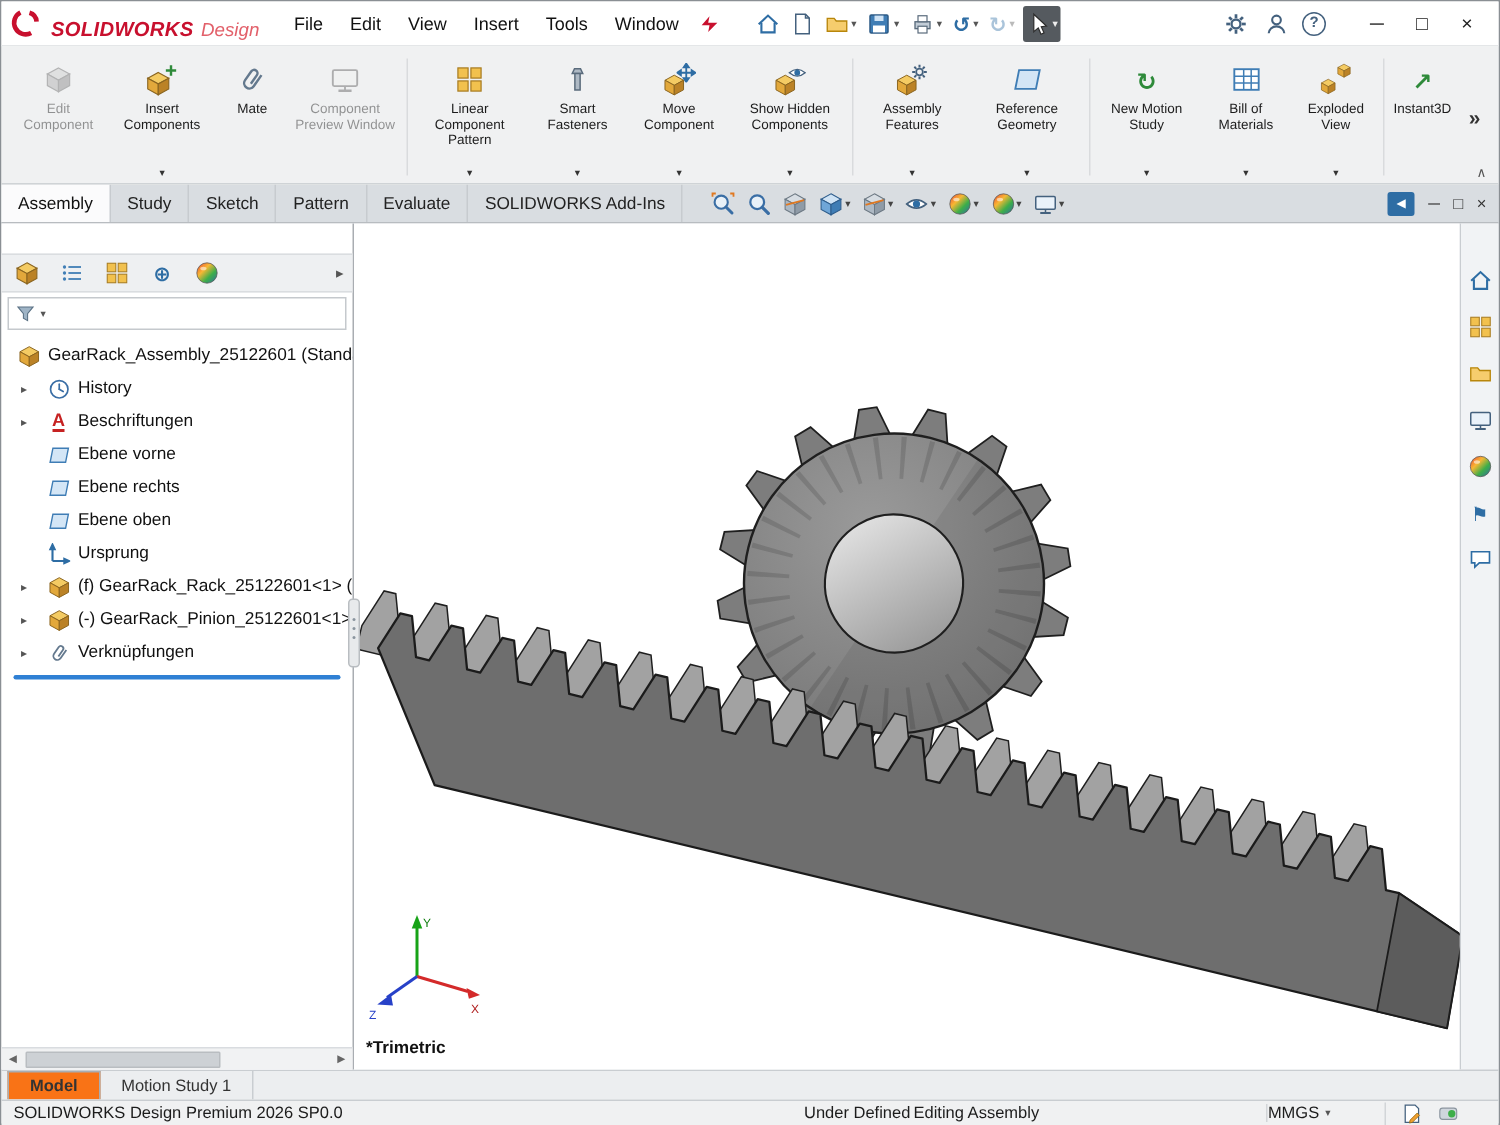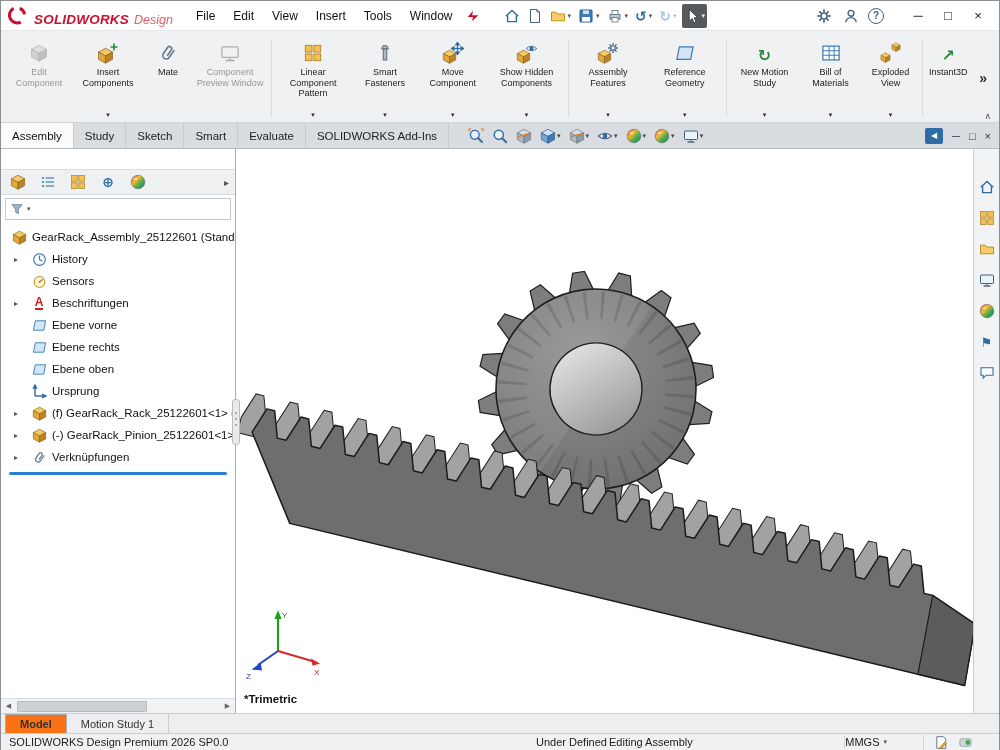--- a/index.html
+++ b/index.html
@@ -506,21 +506,21 @@
       <span class="rcaret none">▾</span>
     </div>
     <span class="roverflow">»</span>
     <span class="rcollapse">∧</span>
   </section>
 
   <div class="cmdrow">
     <span class="ctab active">Assembly</span>
     <span class="ctab">Study</span>
     <span class="ctab">Sketch</span>
-    <span class="ctab">Smart</span>
+    <span class="ctab">Pattern</span>
     <span class="ctab">Evaluate</span>
     <span class="ctab">SOLIDWORKS Add-Ins</span>
     <div class="headsup">
       <span class="hbtn">
           <svg class="i16">
             <use href="#i-magfit"></use>
           </svg>
         </span>
       <span class="hbtn">
           <svg class="i16">
@@ -624,28 +624,20 @@
         <div class="trow">
           <span class="tcaret">▸</span>
           <span class="ticon">
               <svg class="i15">
                 <use href="#i-clock"></use>
               </svg>
             </span>
           <span>History</span>
         </div>
         <div class="trow">
-          <span class="ticon">
-              <svg class="i15">
-                <use href="#i-gauge"></use>
-              </svg>
-            </span>
-          <span>Sensors</span>
-        </div>
-        <div class="trow">
           <span class="tcaret">▸</span>
           <span class="ticon">
               <span class="ann-a">A</span>
             </span>
           <span>Beschriftungen</span>
         </div>
         <div class="trow">
           <span class="ticon">
               <svg class="i15">
                 <use href="#i-plane"></use>

